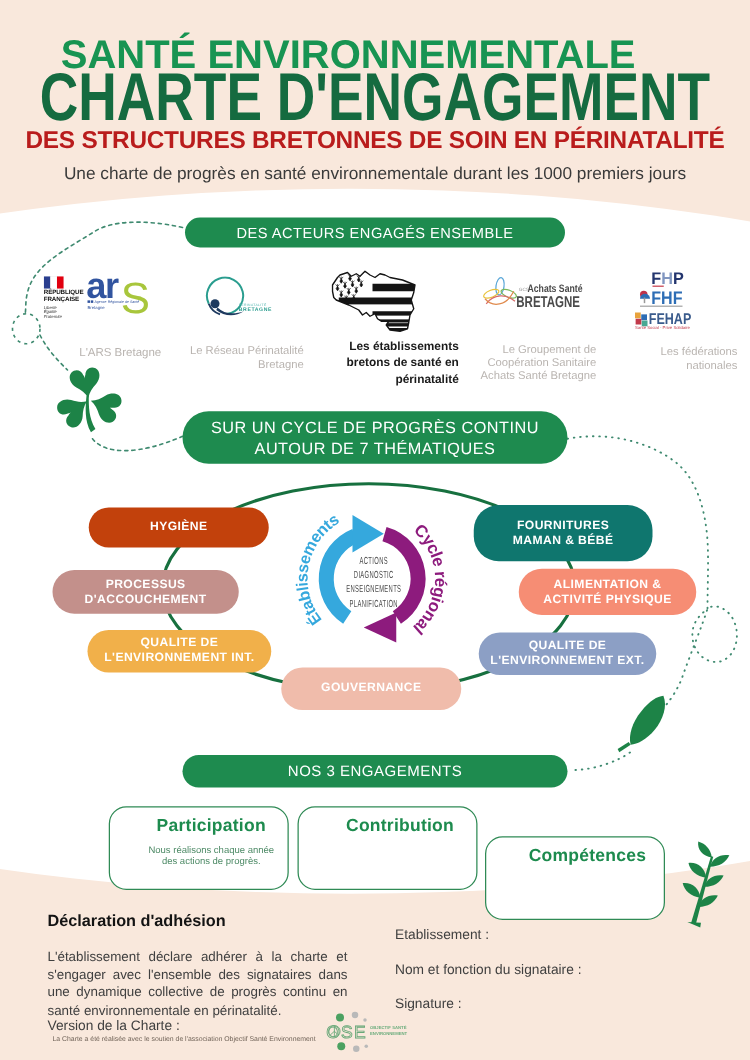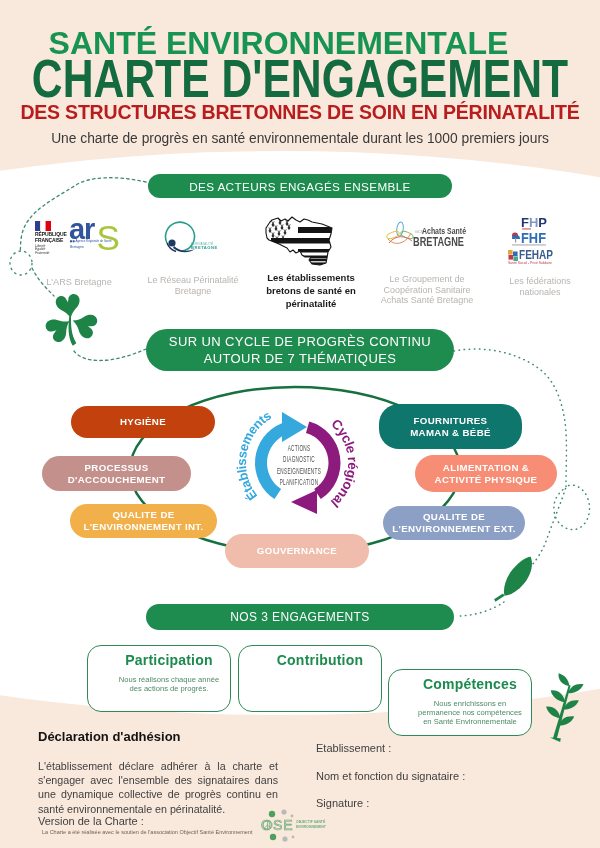--- a/index.html
+++ b/index.html
@@ -7,21 +7,21 @@
        background:#f9e8dc;font-family:"Liberation Sans",sans-serif;}
   .abs{position:absolute;}
   .ctr{text-align:center;}
   .banner{position:absolute;background:#1e8b4f;color:#fff;display:flex;
           align-items:center;justify-content:center;text-align:center;
           letter-spacing:.4px;}
   .pill{position:absolute;color:#fff;display:flex;align-items:center;
         justify-content:center;text-align:center;font-weight:bold;
         font-size:9.7px;letter-spacing:.35px;line-height:11.8px;border-radius:20px;}
   .glabel{position:absolute;color:#b9b4b0;font-size:9px;line-height:10.5px;
-          text-align:center;}
+          text-align:right;}
   .ebox{position:absolute;width:122px;height:65px;border:1.5px solid #2f8a55;
         border-radius:14px;background:#fff;text-align:center;padding-left:20px;}
   .ebox h3{margin:6px 0 0 0;font-size:14px;color:#1d8b4e;letter-spacing:0.2px;}
   .ebox p{margin:7px 3px 0 3px;font-size:7.6px;line-height:9.2px;color:#4d8a66;}
 </style>
 </head>
 <body>
 
 <div class="abs" style="left:-480px;top:151px;width:1520px;height:564px;background:#fff;border-radius:50%;"></div>
 
@@ -246,21 +246,20 @@
 
 <div class="ebox" style="left:87px;top:645px;">
   <h3>Participation</h3>
   <p>Nous réalisons chaque année<br>des actions de progrès.</p>
 </div>
 <div class="ebox" style="left:238px;top:645px;">
   <h3>Contribution</h3>
 </div>
 <div class="ebox" style="left:388px;top:645px;margin-top:24px;">
   <h3>Compétences</h3>
-  <p>Nous enrichissons en<br>permanence nos compétences<br>en Santé Environnementale</p>
 </div>
 
 <div class="abs" style="left:38px;top:729px;font-size:13px;font-weight:bold;color:#131313;">Déclaration d'adhésion</div>
 <div class="abs" style="left:38px;top:759px;width:240px;font-size:10.7px;line-height:14.2px;color:#3f3f3f;text-align:justify;">L'établissement déclare adhérer à la charte et s'engager avec l'ensemble des signataires dans une dynamique collective de progrès continu en santé environnementale en périnatalité.</div>
 <div class="abs" style="left:38px;top:814.5px;font-size:11px;color:#3f3f3f;">Version de la Charte :</div>
 <div class="abs" style="left:42px;top:829px;font-size:5.5px;color:#6f6257;">La Charte a été réalisée avec le soutien de l'association Objectif Santé Environnement</div>
 <div class="abs" style="left:316px;top:742px;font-size:11px;color:#3f3f3f;">Etablissement :</div>
 <div class="abs" style="left:316px;top:770px;font-size:11px;color:#3f3f3f;">Nom et fonction du signataire :</div>
 <div class="abs" style="left:316px;top:797px;font-size:11px;color:#3f3f3f;">Signature :</div>
 

